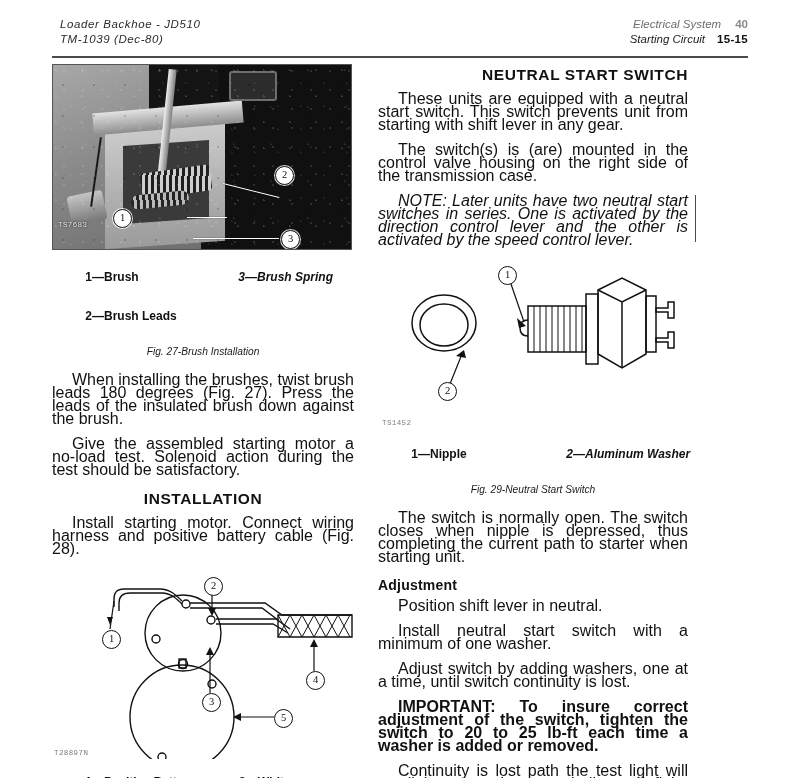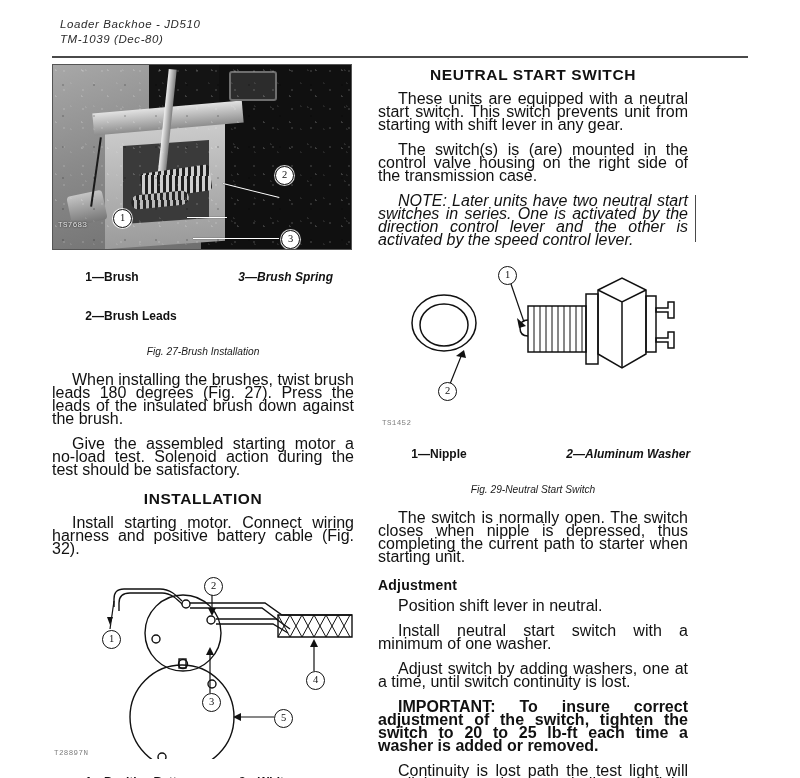--- a/index.html
+++ b/index.html
@@ -304,20 +304,28 @@
 </style>
 </head>
 <body>
 
 <div class="page">
 
   <div class="header">
     <div class="hdr-left">
       <div class="line1">Loader Backhoe  -  JD510</div>
       <div class="line2">TM-1039   (Dec-80)</div>
+    </div>
+    <div class="hdr-right">
+      <div class="r1">
+        <span>Electrical System</span><span class="faint">40</span>
+      </div>
+      <div class="r2">
+        <span class="sec">Starting Circuit</span><span class="pg">15-15</span>
+      </div>
     </div>
   </div>
   <div class="hdr-rule"></div>
 
   <div class="col-left">
 
     <div class="photo">
       <div class="gray-bg"></div>
       <div class="dark-body"></div>
       <div class="dark-body2"></div>
@@ -358,21 +366,21 @@
         </div>
       </div>
     </div>
 
     <div class="fig-cap">Fig. 27-Brush Installation</div>
 
     <p class="body" style="margin-top:16px;">When installing the brushes, twist brush leads 180 degrees (Fig. 27). Press the leads of the insulated brush down against the brush.</p>
     <p class="body">Give the assembled starting motor a no-load test. Solenoid action during the test should be satisfactory.</p>
 
     <h2 class="sect">INSTALLATION</h2>
-    <p class="body">Install starting motor. Connect wiring harness and positive battery cable (Fig. 32).</p>
+    <p class="body">Install starting motor. Connect wiring harness and positive battery cable (Fig. 28).</p>
 
     <div class="art28">
       <svg width="302" height="192" viewBox="0 0 302 192">
         <g fill="none" stroke="#111" stroke-width="1.4">
 
           <path d="M72,22 C64,22 62,26 62,32 L62,40"></path>
           <path d="M78,26 C70,26 67,30 67,36 L67,44"></path>
           <path d="M72,22 L108,22 C118,22 124,28 130,34"></path>
           <path d="M78,26 L110,26 C119,26 125,32 131,38"></path>
 
@@ -440,21 +448,21 @@
           —
         </div>
 
       </div>
     </div>
 
   </div>
 
   <div class="col-right">
 
-    <h2 class="sect" style="margin-top:2px;">NEUTRAL START SWITCH</h2>
+    <h2 class="sect" style="margin-top:2px;text-align:right;">NEUTRAL START SWITCH</h2>
 
     <p class="body">These units are equipped with a neutral start switch. This switch prevents unit from starting with shift lever in any gear.</p>
 
     <p class="body">The switch(s) is (are) mounted in the control valve housing on the right side of the transmission case.</p>
 
     <p class="body note">
       <span class="changebar"></span>
       <span>NOTE:  Later units have two neutral start switches in series. One is activated by the direction control lever and the other is activated by the speed control lever.</span>
     </p>
 

